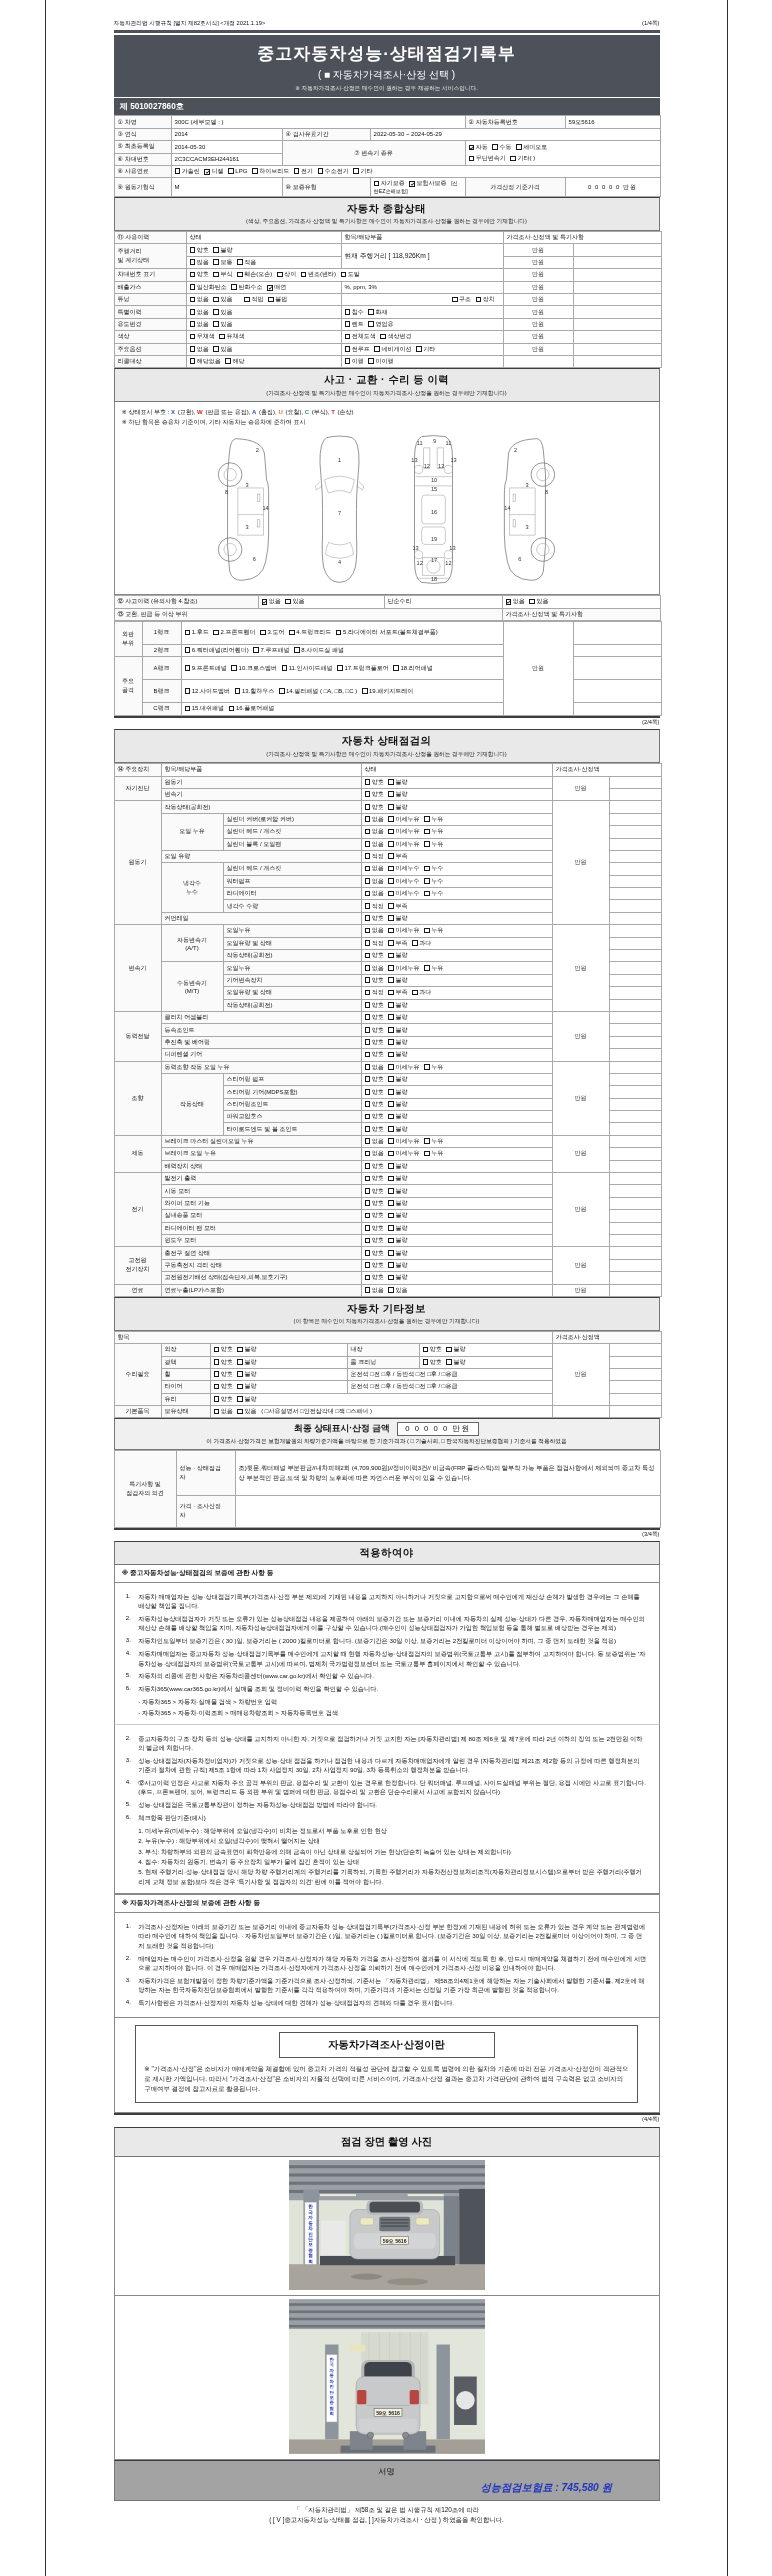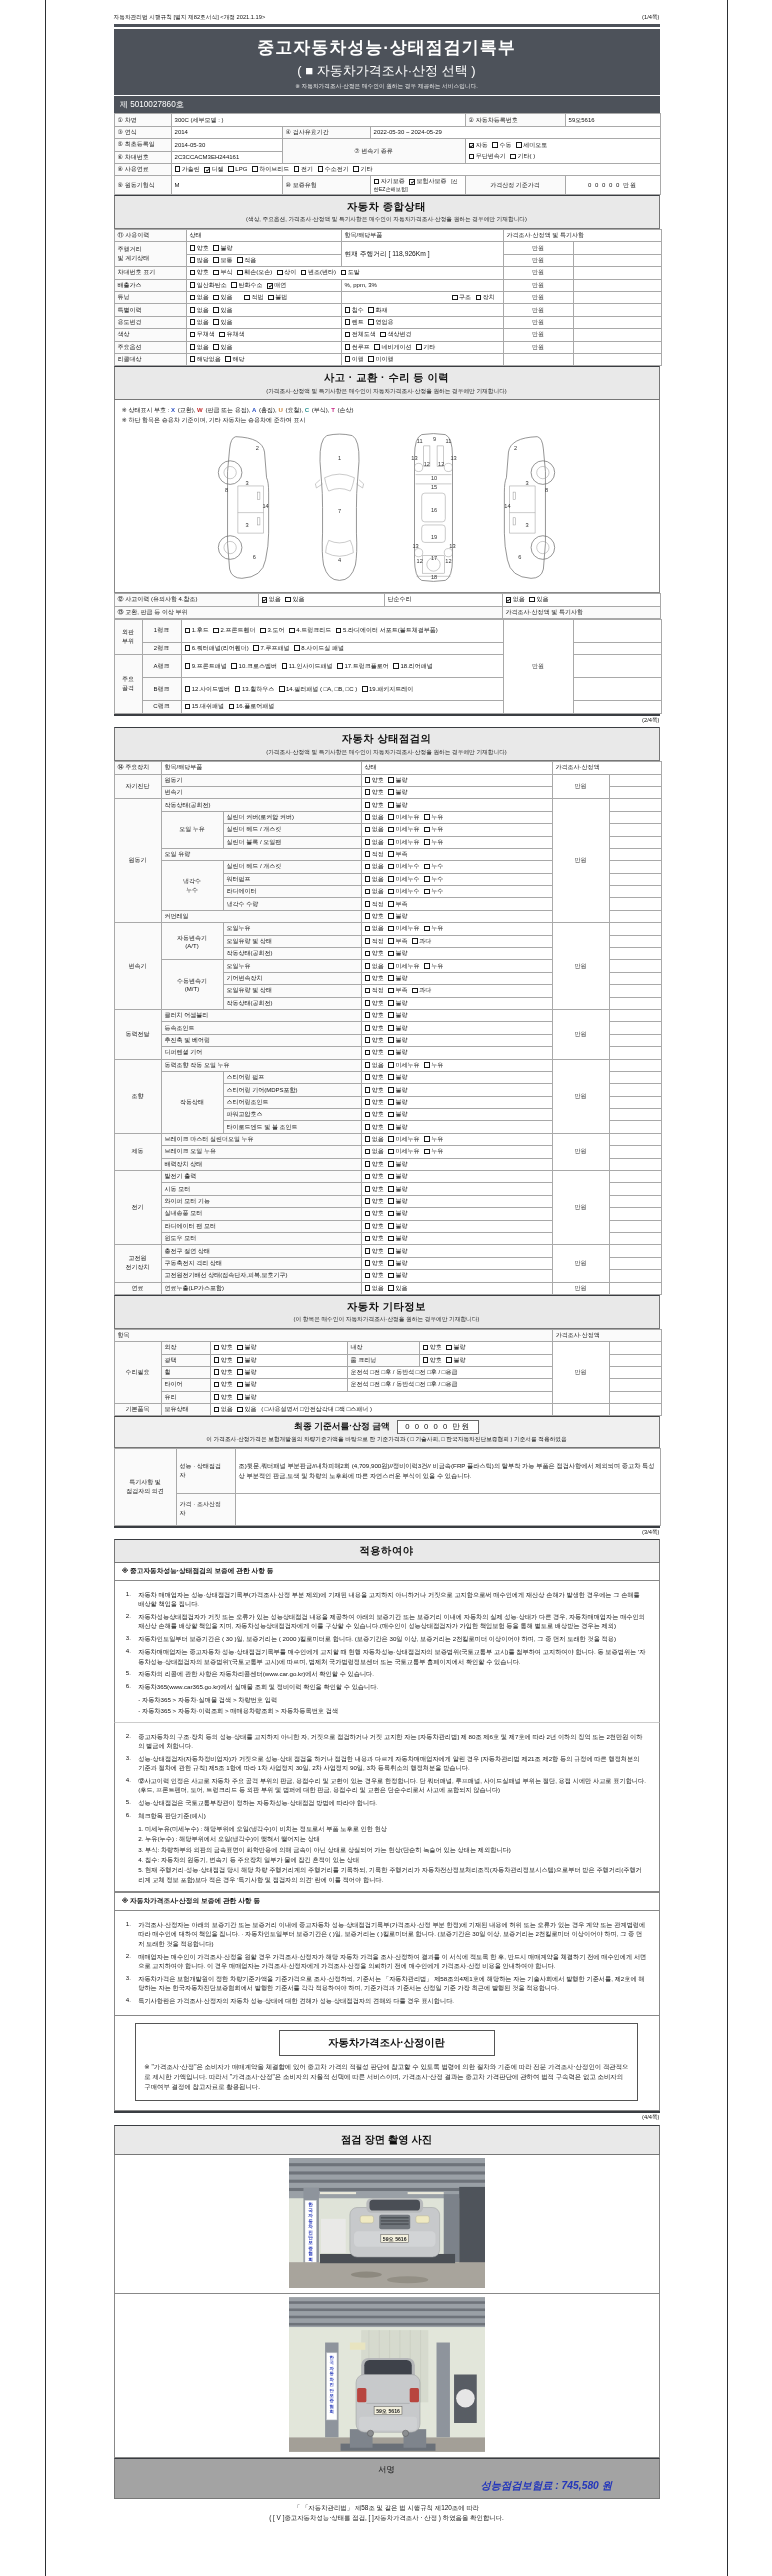--- a/index.html
+++ b/index.html
@@ -1,28 +1,28 @@
 <!DOCTYPE html>
 <html style="font-size:8.2px"><head>
 <meta charset="utf-8">
 <style>
   * { box-sizing: border-box; }
   body { margin:0; background:#fff; font-family:"Liberation Sans","DejaVu Sans",sans-serif; color:#111; }
   .canvas { width:773px; height:2576px; background:#fff; overflow:hidden; position:relative; }
-  .page { margin:0 45px; border-left:1px solid #2c2f33; border-right:1px solid #2c2f33; min-height:2576px; padding-top:13px; }
+  .page { margin:0 45px; border-left:1px solid #2c2f33; border-right:1px solid #2c2f33; min-height:2576px; padding-top:19px; }
   .content { width:546px; margin:0 auto; }
   .meta-row { display:flex; justify-content:space-between; font-size:5.7px; padding:1px 0 2.1px; }
   
   .dh-bar { height:3.1px; background:#4d525a; }
   .dh-gap { height:1.5px; background:#fff; }
   .doc-header { background:#4d525a; color:#fff; text-align:center; padding:7.2px 0 4.1px; }
   .doc-title { font-size:17px; font-weight:bold; letter-spacing:1px; margin:0; }
-  .doc-sub { font-size:13px; margin-top:3.1px; }
+  .doc-sub { font-size:10px; margin-top:3.1px; }
   .doc-note { font-size:5.7px; margin-top:2.6px; color:#eee; }
-  .issue-bar { background:#4d525a; color:#fff; font-size:8.2px; font-weight:normal; padding:3.1px 6.2px; margin-top:1.5px; }
+  .issue-bar { background:#4d525a; color:#fff; font-size:8.2px; font-weight:bold; padding:3.1px 6.2px; margin-top:1.5px; }
   
   .sec-title { background:#e9e9e9; border:0.5px solid #777; border-top:1.5px solid #3a3d42; text-align:center; padding:4.1px 0 3.6px; }
   .sec-title h2 { margin:0; font-size:10.3px; font-weight:bold; letter-spacing:0.5px; }
   .sec-title .sub { font-size:5.7px; margin-top:2.1px; color:#222; }
   table { border-collapse:collapse; width:546px; table-layout:fixed; }
   td, th { border:0.5px solid #a9a9a9; font-size:6px; padding:1px 3.1px; vertical-align:middle; text-align:left; font-weight:normal; height:12.4px; }
   table { border:0.5px solid #666; }
   .lbl { background:#fafafa; }
   .ctr { text-align:center; }
   .price { text-align:center; color:#333; }
@@ -705,21 +705,21 @@
         <td class="lbl ctr">기본품목</td>
         <td class="lbl">보유상태</td>
         <td colspan="3"><span><span class="cb"><span class="bx"></span><span>없음</span></span><span class="cb"><span class="bx"></span><span>있음</span></span></span><span>( □사용설명서 □안전삼각대 □잭 □스패너 )</span></td>
         <td class="price"></td>
         <td class="xcol"></td>
       </tr>
     </tbody>
         </table>
 
     <div class="final-price">
-      <div><span class="fp-line">최종 기준서를·산정 금액</span><span class="fp-amt">0 0 0 0 0 만원</span></div>
+      <div><span class="fp-line">최종 상태표시·산정 금액</span><span class="fp-amt">0 0 0 0 0 만원</span></div>
       <div class="fp-note">이 가격조사·산정가격은 보험개발원의 차량기준가액을 바탕으로 한 기준가격과 ( □ 기술사회, □ 한국자동차진단보증협회 ) 기준서를 적용하였음</div>
     </div>
 
     <table style="border-top:none;">
       <colgroup>
             <col style="width:62px">
             <col style="width:59px">
             <col style="width:425px">
           </colgroup>
       <tbody>

